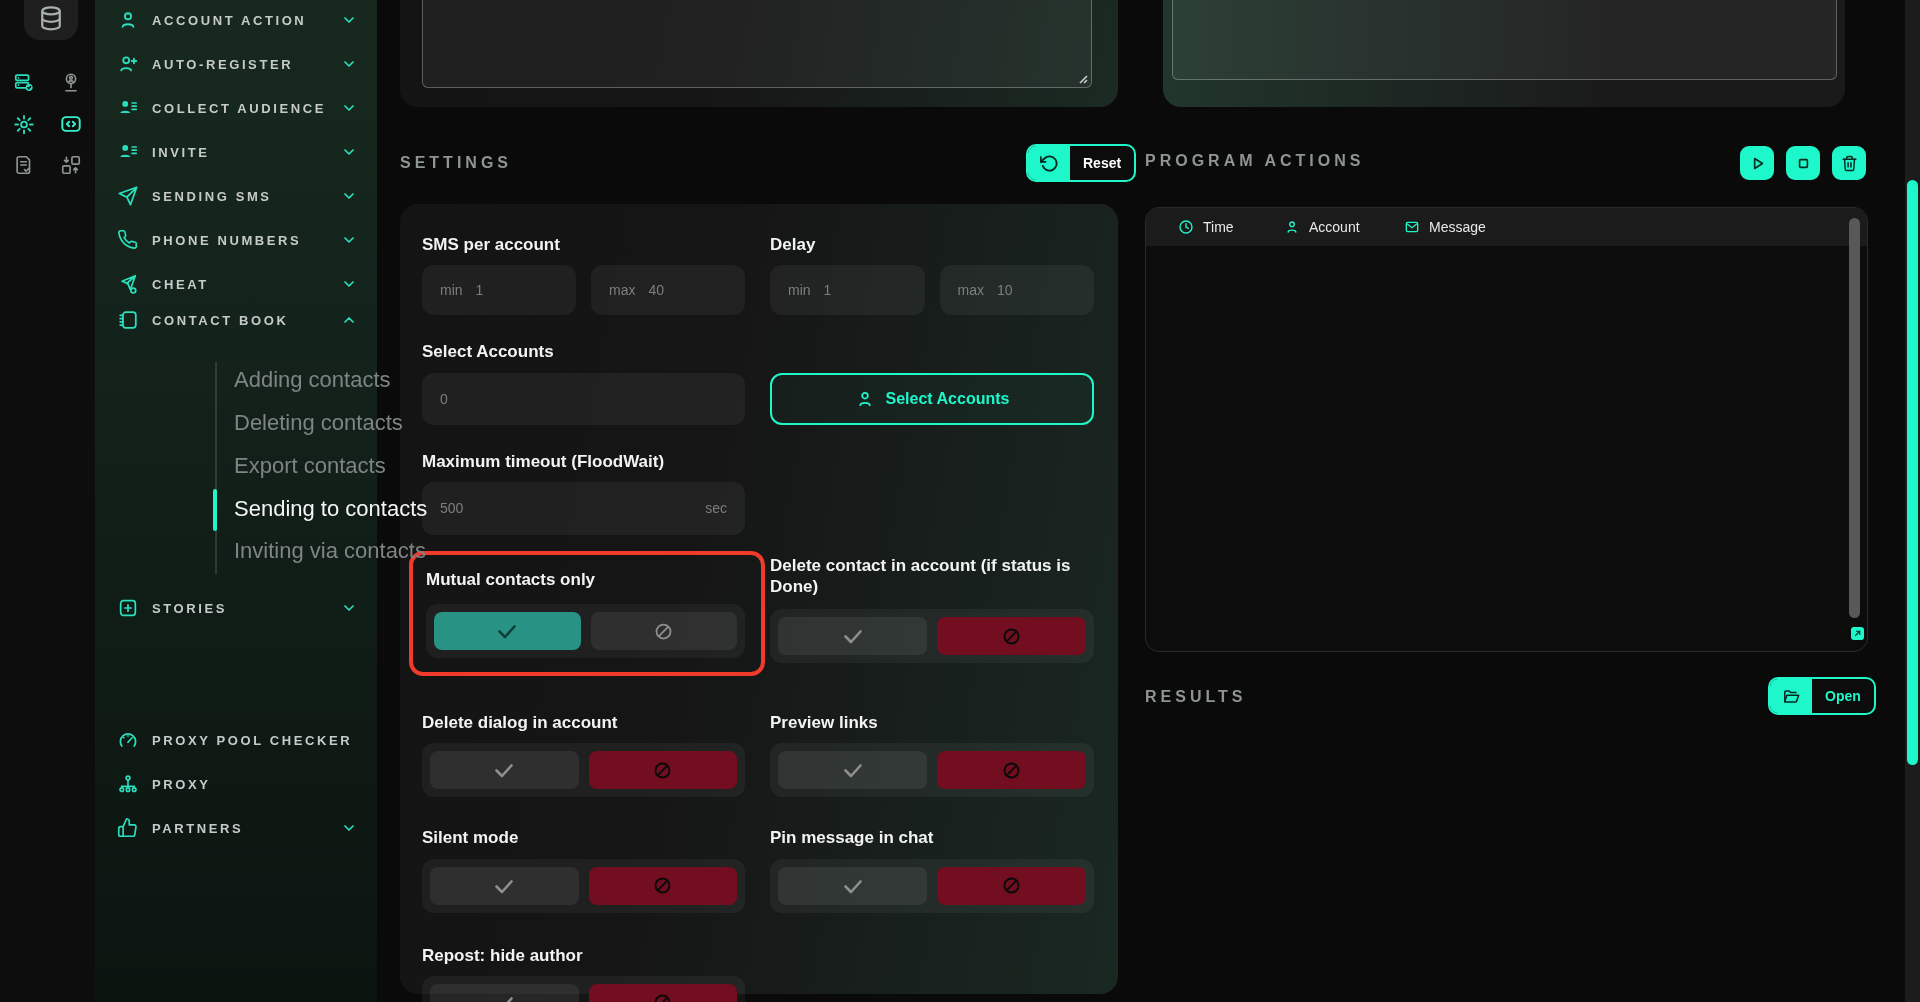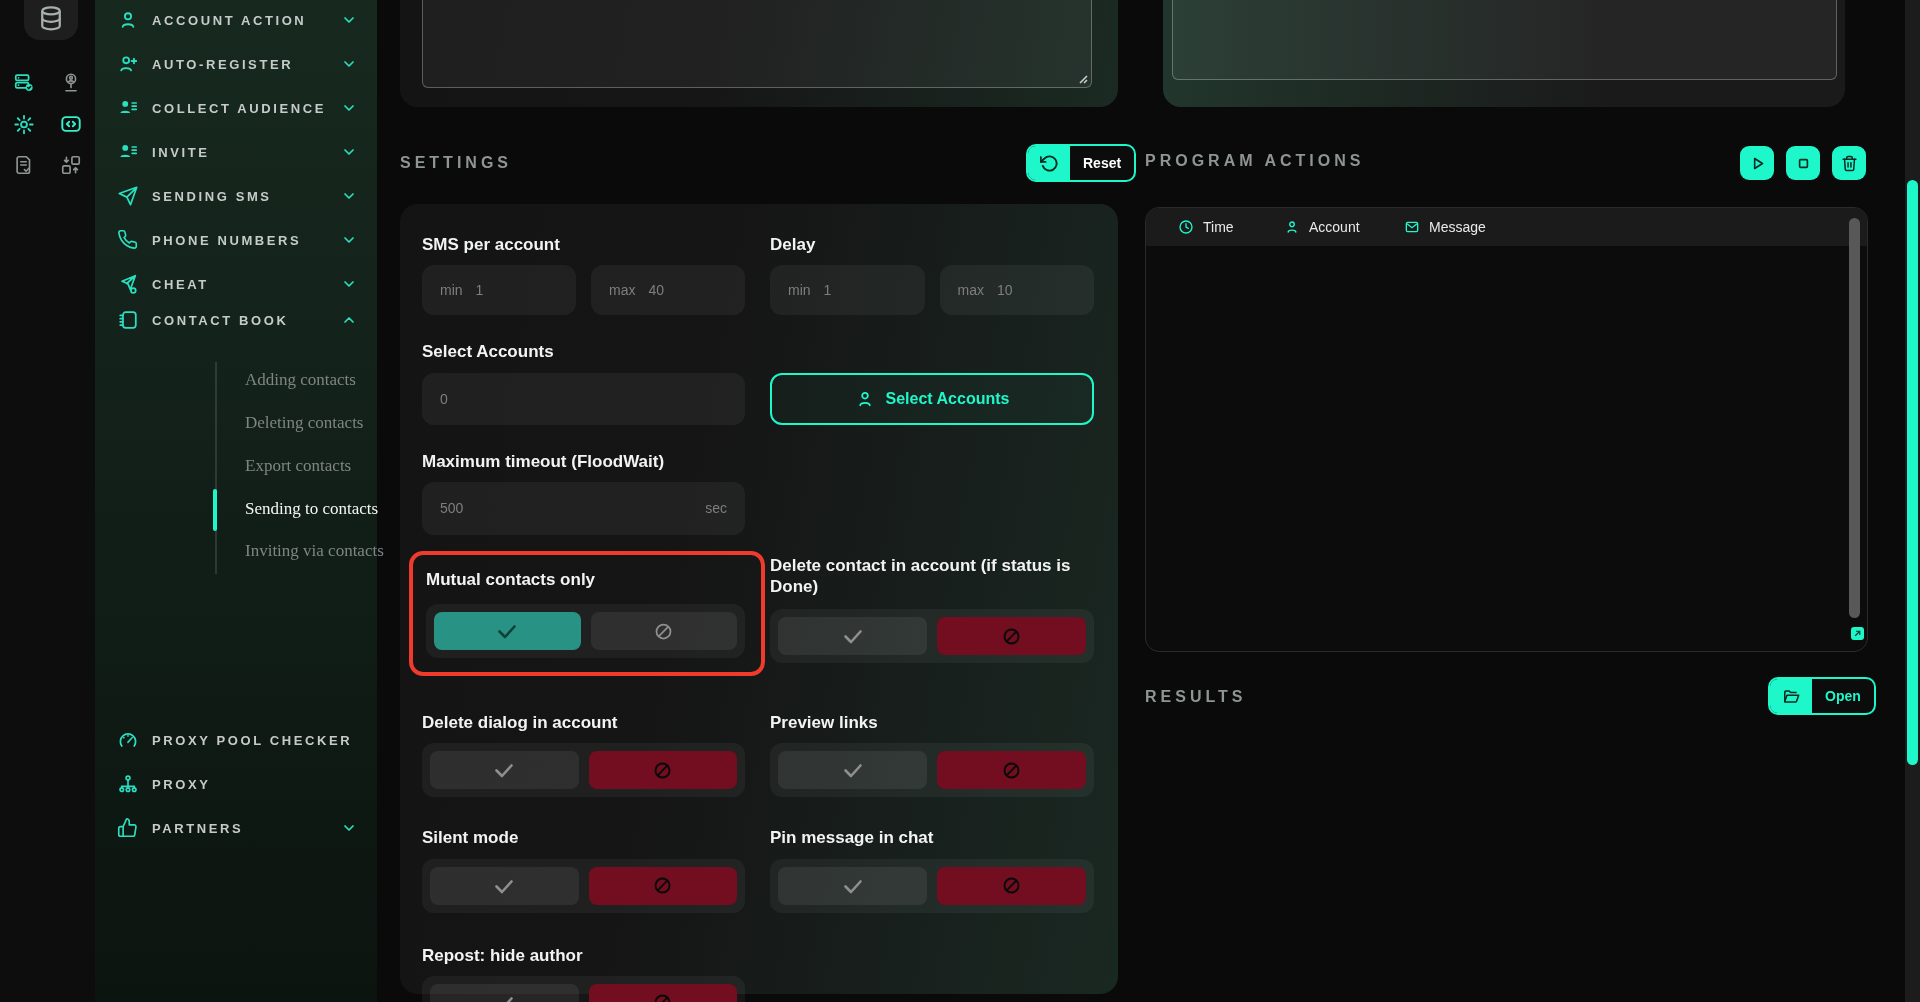--- a/index.html
+++ b/index.html
@@ -19,22 +19,22 @@
 
   
   .sidebar{left:95px;top:0;width:282px;height:1002px;
            background:linear-gradient(180deg,#17291F 0%,#122019 45%,#0C1410 100%);}
   .nav-item{position:absolute;left:22px;height:40px;width:240px;display:flex;align-items:center;gap:13px;cursor:pointer;}
   .nav-item .nico{width:22px;height:22px;color:#2BDFBD;flex:0 0 22px;}
   .nav-label{color:#C6CBCA;font-size:13px;font-weight:700;letter-spacing:2.6px;white-space:nowrap;}
   .chev{margin-left:auto;color:#2BDFBD;width:16px;height:16px;}
   .subline{position:absolute;left:120px;top:362px;width:2px;height:212px;background:rgba(255,255,255,0.12);}
   .subbar{position:absolute;left:118px;top:489px;width:4px;height:42px;background:#1EF7C9;border-radius:3px;}
-  .sub-item{position:absolute;left:150px;height:30px;display:flex;align-items:center;
-            color:#7E8584;font-size:17px;cursor:pointer;white-space:nowrap;font-family:Liberation Serif, serif;}
+  .sub-item{position:absolute;left:139px;height:30px;display:flex;align-items:center;
+            color:#7E8584;font-size:22px;cursor:pointer;white-space:nowrap;}
   .sub-item.active{color:#F4F6F5;}
 
   
   .card-tl{left:400px;top:-40px;width:718px;height:147px;border-radius:18px;
            background:linear-gradient(100deg,#141414 0%,#161616 45%,#1B2A23 100%);}
   .card-tr{left:1163px;top:-40px;width:682px;height:147px;border-radius:18px;
            background:linear-gradient(90deg,#21362C 0%,#1A1A1A 65%);}
   .t-area{position:absolute;border:1px solid rgba(255,255,255,0.28);border-radius:6px;
           background:rgba(255,255,255,0.05);}
   .grip{position:absolute;right:3px;bottom:3px;width:12px;height:12px;color:#C9CCCB;}
@@ -586,20 +586,34 @@
   </div>
 
   <div class="subline"></div>
   <div class="subbar"></div>
   <div class="sub-item" style="top:365px;">Adding contacts</div>
   <div class="sub-item" style="top:408px;">Deleting contacts</div>
   <div class="sub-item" style="top:451px;">Export contacts</div>
   <div class="sub-item active" style="top:494px;">Sending to contacts</div>
   <div class="sub-item" style="top:536px;">Inviting via contacts</div>
 
+  <div class="nav-item" style="top:588px;">
+    <span class="nico">
+        <svg viewBox="0 0 24 24" width="22" height="22" fill="none" stroke="currentColor" stroke-width="1.9" stroke-linecap="round">
+          <rect x="4" y="4" width="16" height="16" rx="3"></rect>
+          <path d="M12 8.5v7M8.5 12h7"></path>
+        </svg>
+      </span>
+    <span class="nav-label">STORIES</span>
+    <span class="chev">
+        <svg viewBox="0 0 24 24" width="16" height="16" fill="none" stroke="currentColor" stroke-width="2.6" stroke-linecap="round" stroke-linejoin="round">
+          <polyline points="6 9 12 15 18 9"></polyline>
+        </svg>
+      </span>
+  </div>
 
 
 
   <div class="nav-item" style="top:720px;">
     <span class="nico">
         <svg viewBox="0 0 24 24" width="22" height="22" fill="none" stroke="currentColor" stroke-width="1.9" stroke-linecap="round">
           <path d="M5.2 18.5a8.3 8.3 0 1 1 13.6 0"></path>
           <path d="M12 14.5l3.4-3.9"></path>
           <path d="M7.5 9.5h.01M12 7.5v.01M16.5 9.5h.01"></path>
         </svg>

